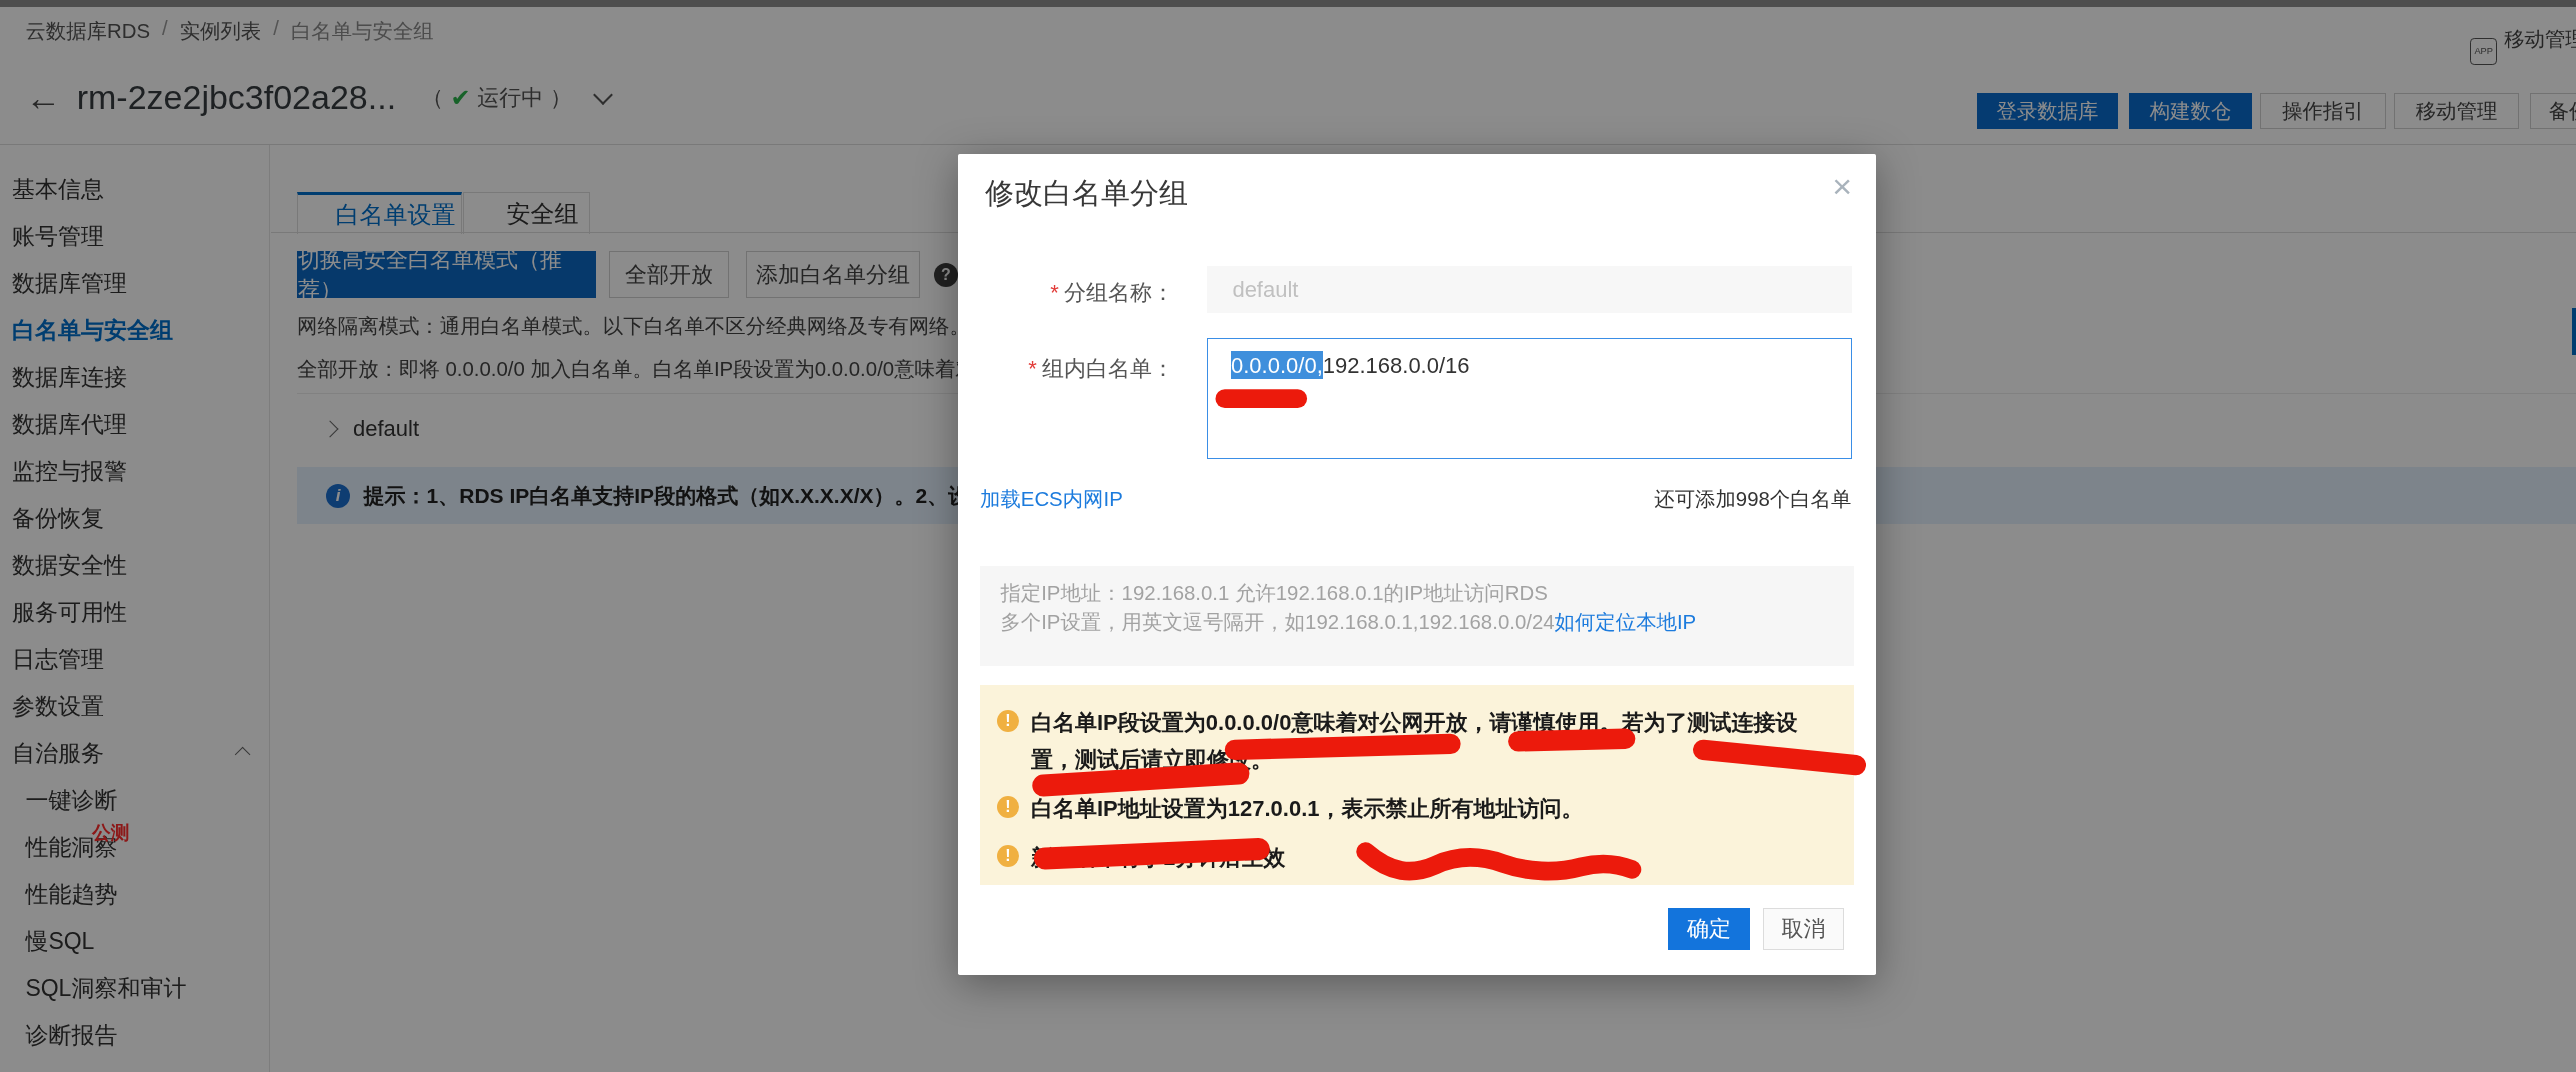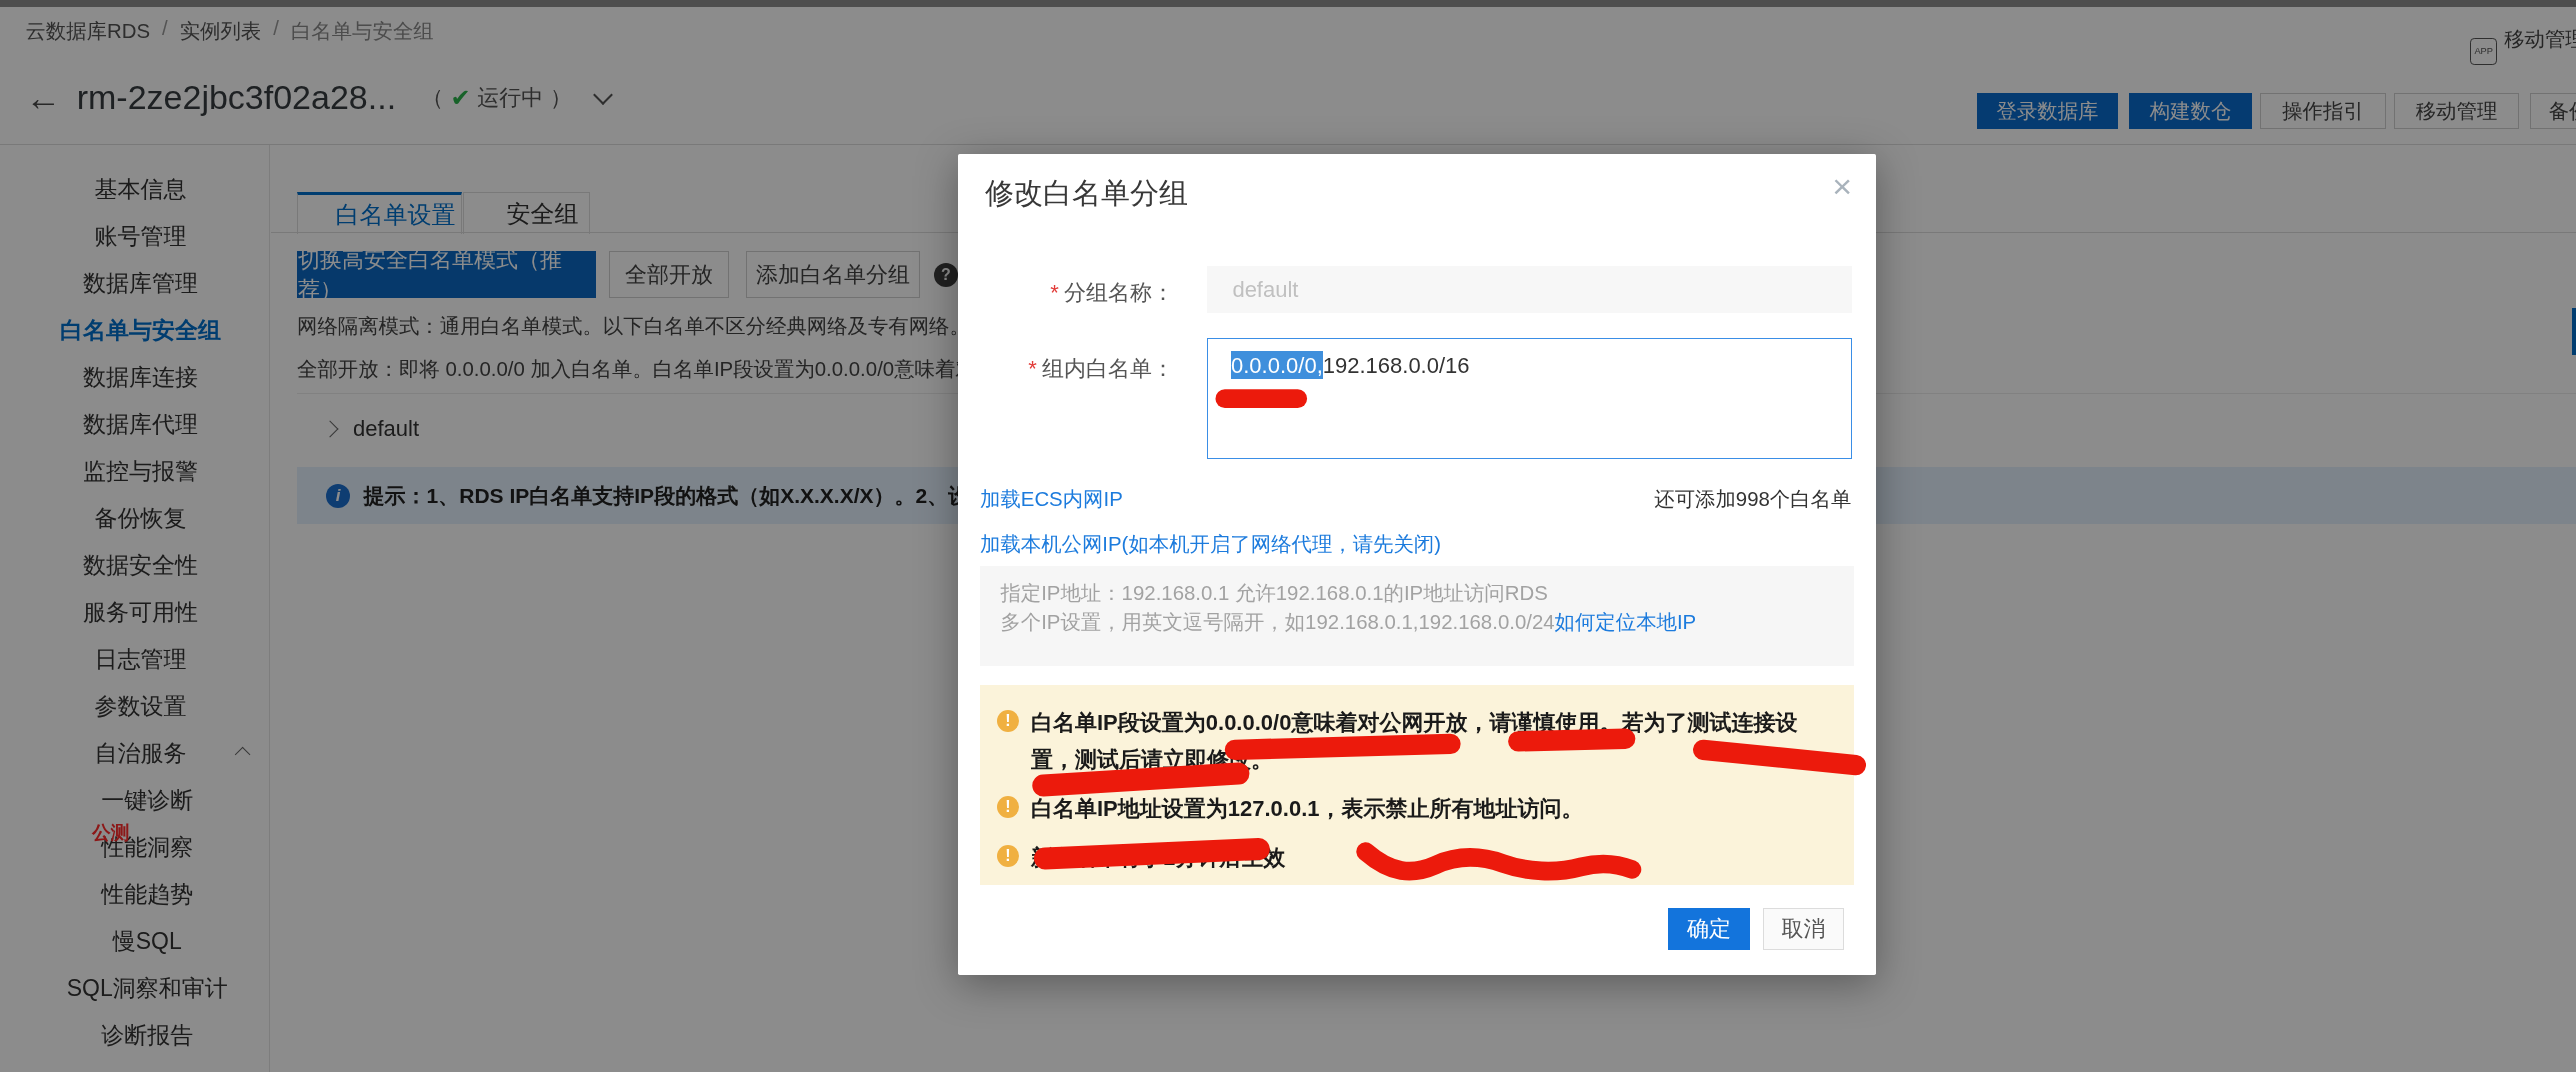--- a/index.html
+++ b/index.html
@@ -16,21 +16,21 @@
   .back{font-size:36px;color:#4a4a4a;line-height:1;}
   .inst{font-size:34px;color:#373d41;font-weight:500;}
   .status{display:flex;align-items:center;gap:6.8px;font-size:22px;color:#555;margin-left:10.2px;}
   .check{color:#2bb34b;font-size:24px;font-weight:bold;}
   .chev{display:inline-block;width:12px;height:12px;border-right:2.5px solid #555;border-bottom:2.5px solid #555;transform:rotate(45deg);margin-left:8.5px;margin-top:-5.1px;}
   .hbtn{position:absolute;top:93px;height:36px;box-sizing:border-box;font-size:20.4px;display:flex;align-items:center;justify-content:center;cursor:pointer;}
   .hbtn.primary{background:#0a6cce;color:#fff;border:0.8px solid #0a6cce;}
   .hbtn.plain{background:#fff;color:#444;border:0.8px solid #cfcfcf;}
   .hdr-divider{position:absolute;left:0;top:144px;width:100%;height:0.8px;background:#dcdcdc;}
   
-  .sidebar{position:absolute;left:0;top:145px;width:270px;bottom:0;background:#fff;border-right:0.8px solid #e3e3e3;padding-top:21px;box-sizing:border-box;text-align:center;}
+  .sidebar{position:absolute;left:0;top:145px;width:270px;bottom:0;background:#fff;border-right:0.8px solid #e3e3e3;padding-top:21px;box-sizing:border-box;}
   .s-item{position:relative;height:47px;line-height:47px;padding-left:12px;font-size:23px;color:#333;cursor:pointer;white-space:nowrap;}
   .s-item.sub{padding-left:25.4px;}
   .s-item.active{color:#0070cc;font-weight:bold;}
   .s-ind{position:absolute;right:0;top:308px;width:4.2px;height:47px;background:#0070cc;}
   .s-arrow-up{position:absolute;right:20.4px;top:18.7px;width:10.2px;height:10.2px;border-left:1.7px solid #666;border-top:1.7px solid #666;transform:rotate(45deg);}
   .beta{position:absolute;left:92px;top:0px;font-size:18.7px;font-weight:bold;color:#ff2d2d;line-height:18.7px;}
   
   .tab{position:absolute;top:192px;height:42px;box-sizing:border-box;display:flex;align-items:center;justify-content:center;font-size:24px;cursor:pointer;background:#fff;padding-left:32px;}
   .tab.on{border-top:3.4px solid #0070cc;border-left:0.8px solid #ddd;border-right:0.8px solid #ddd;color:#0070cc;}
   .tab.off{border:0.8px solid #ddd;border-bottom:none;color:#333;}
@@ -179,21 +179,20 @@
       <span class="req">*</span><span>组内白名单：</span>
     </div>
     <div class="m-ta">
       <div class="ta-line">
         <span class="sel">0.0.0.0/0,</span><span class="rest">192.168.0.0/16</span>
       </div>
     </div>
 
     <div class="m-link" style="top:331px;">加载ECS内网IP</div>
     <div class="m-counter">还可添加998个白名单</div>
-    <div class="m-link" style="top:376px;">加载本机公网IP(如本机开启了网络代理，请先关闭)</div>
 
     <div class="m-helpbox">
       <div>指定IP地址：192.168.0.1 允许192.168.0.1的IP地址访问RDS</div>
       <div><span>多个IP设置，用英文逗号隔开，如192.168.0.1,192.168.0.0/24</span><span class="inline-link">如何定位本地IP</span></div>
     </div>
 
     <div class="m-warnbox">
       <div class="warn-row">
         <span class="warn-ico">!</span>
         <span class="warn-text">白名单IP段设置为0.0.0.0/0意味着对公网开放，请谨慎使用。若为了测试连接设置，测试后请立即修改。</span>

